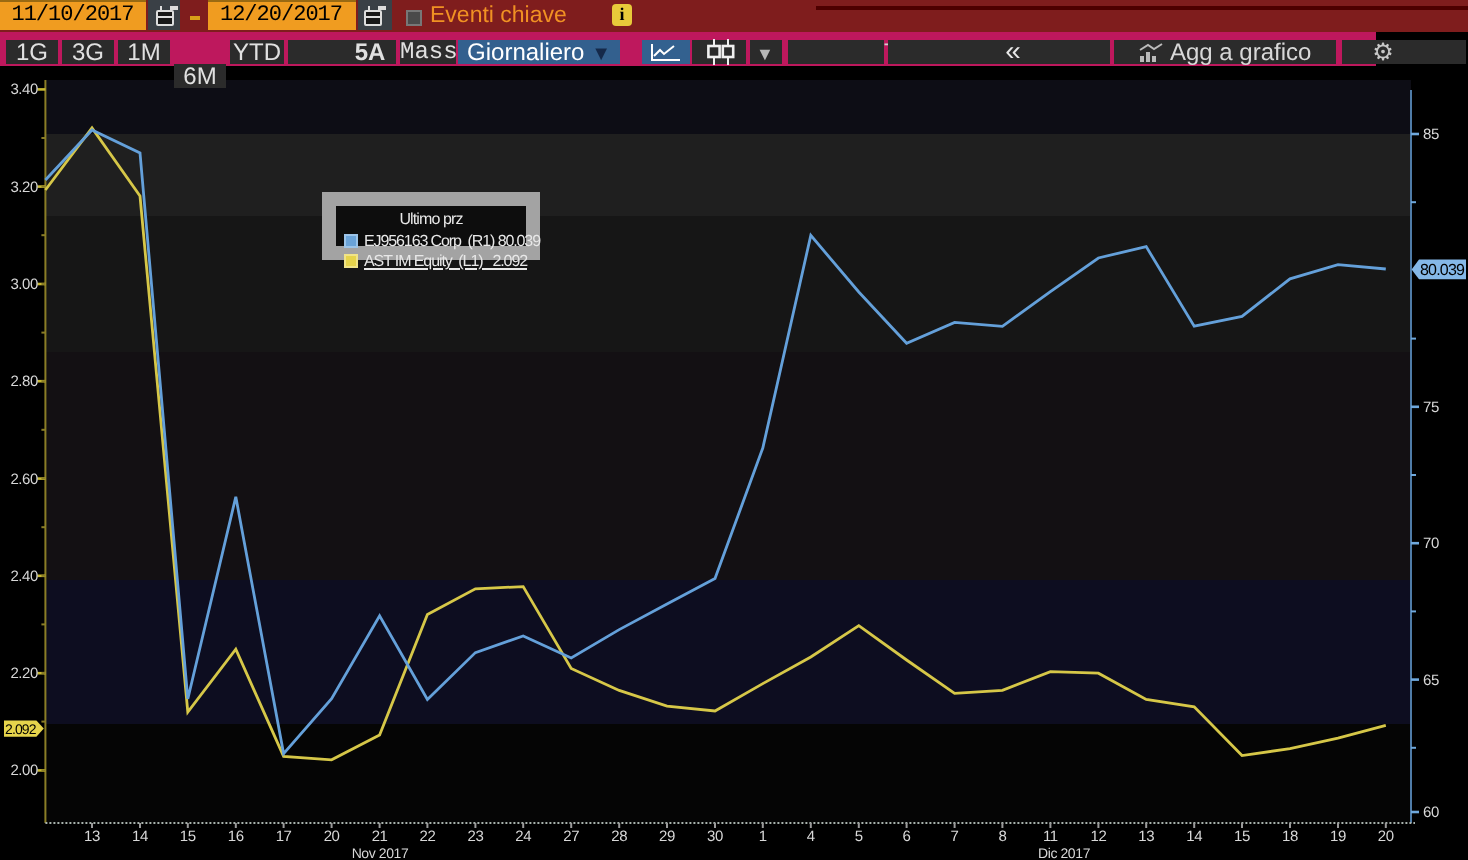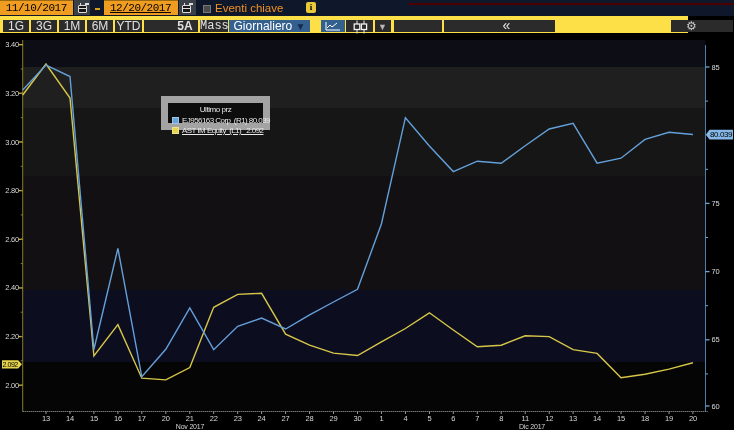--- a/index.html
+++ b/index.html
@@ -1,25 +1,25 @@
 <!DOCTYPE html>
 <html><head><meta charset="utf-8"><style>
 * { margin:0; padding:0; box-sizing:border-box; }
 html,body { width:734px; height:430px; background:#000; overflow:hidden;
   font-family:"Liberation Sans", sans-serif; position:relative; }
 .al { font:7.5px "Liberation Sans", sans-serif; fill:#d8d8d8; letter-spacing:-0.2px; }
 .am { font:7px "Liberation Sans", sans-serif; fill:#d8d8d8; letter-spacing:-0.2px; }
 .lv { font:8px "Liberation Sans", sans-serif; fill:#000; letter-spacing:-0.3px; }
-.r1 { position:absolute; top:0; left:0; width:734px; height:16px; background:#0f172a; }
+.r1 { position:absolute; top:0; left:0; width:734px; height:16px; background:#7f1d1d; }
 .datebox { position:absolute; top:0px; height:15px; border-top:1px solid #9a6a12; background:#f09c20; color:#000;
   font:11px "Liberation Mono", monospace; text-align:center; line-height:14px; letter-spacing:-0.5px; }
 .cal { position:absolute; top:5px; width:9px; height:8px; border:1px solid #ddd; border-radius:1px; background:#181818; }
 .cal:before { content:""; position:absolute; left:1px; top:-3px; width:1px; height:2px; border-left:1px solid #ddd; border-right:3px solid transparent; box-shadow:4px 0 0 #ddd; }
 .cal:after { content:""; position:absolute; left:0px; top:2px; width:7px; height:1px; background:#ddd; }
-.r2 { position:absolute; top:16px; left:0; width:688px; height:17px; background:#fde047; }
+.r2 { position:absolute; top:16px; left:0; width:688px; height:17px; background:#be185d; }
 .btn { position:absolute; top:4px; height:12px; background:#2b2b2b; color:#e0e0e0;
   font:12px "Liberation Sans", sans-serif; text-align:center; line-height:12px; }
 </style></head>
 <body>
 <svg width="734" height="430" viewBox="0 0 734 430" style="position:absolute;top:0;left:0">
 <rect x="22.7" y="40" width="682.8" height="27.0" fill="#0d0d15"></rect>
 <rect x="22.7" y="67" width="682.8" height="41.0" fill="#1f1f1f"></rect>
 <rect x="22.7" y="108" width="682.8" height="68.0" fill="#161616"></rect>
 <rect x="22.7" y="176" width="682.8" height="114.0" fill="#131013"></rect>
 <rect x="22.7" y="290" width="682.8" height="72.0" fill="#0d0d20"></rect>
@@ -136,33 +136,33 @@
 <path d="M705.8,134.7 L709.5,129.8 L733,129.8 L733,139.6 L709.5,139.6 Z" fill="#85b8e8"></path>
 <text x="710" y="137.4" class="lv" style="letter-spacing:-0.4px">80.039</text>
 <path d="M21.9,364.3 L18.2,360.2 L2,360.2 L2,368.4 L18.2,368.4 Z" fill="#e6d44c"></path>
 <text x="2.5" y="366.9" class="lv" style="font-size:7px;letter-spacing:-0.45px">2.092</text>
 </svg>
 <div class="r1">
   <div class="datebox" style="left:0px;width:72.5px;">11/10/2017</div>
   <div style="position:absolute;left:73.5px;top:0;width:16px;height:15px;background:#3a4046"></div>
   <div class="cal" style="left:77.5px;"></div>
   <div style="position:absolute;left:95px;top:8px;width:5px;height:2px;background:#d8a018"></div>
-  <div class="datebox" style="left:103.5px;width:74px;text-decoration:underline;">12/20/2017</div>
+  <div class="datebox" style="left:103.5px;width:74px;">12/20/2017</div>
   <div style="position:absolute;left:178.5px;top:0;width:17px;height:15px;background:#3a4046"></div>
   <div class="cal" style="left:182px;"></div>
   <div style="position:absolute;left:202.5px;top:4.5px;width:8px;height:8px;background:#4a4a4a;border:1px solid #777;"></div>
   <div style="position:absolute;left:215px;top:2px;color:#f09123;font:11.5px 'Liberation Sans';">Eventi chiave</div>
   <div style="position:absolute;left:306px;top:2px;width:10px;height:11px;background:#e8c93a;border-radius:2px;color:#000;font:bold 9px 'Liberation Serif';text-align:center;line-height:11px;">i</div>
   <div style="position:absolute;left:408px;top:3px;width:326px;height:2px;background:#4d0000"></div>
 </div>
 <div class="r2">
   <div class="btn" style="left:3px;width:26px;">1G</div>
   <div class="btn" style="left:31px;width:26px;">3G</div>
   <div class="btn" style="left:59px;width:26px;">1M</div>
-  <div class="btn" style="left:87px;width:26px;">6M</div>
+  <div class="btn" style="left:87px;width:26px;margin-top:12px;">6M</div>
   <div class="btn" style="left:115px;width:27px;">YTD</div>
   <div class="btn" style="left:144px;width:26px;padding-left:34px;">1A</div>
   <div class="btn" style="left:172px;width:26px;font-weight:bold;">5A</div>
   <div class="btn" style="left:200px;width:28px;font-family:Liberation Mono, monospace;">Mass</div>
   <div class="btn" style="left:229px;width:81px;background:#33608e;color:#fff;">Giornaliero <span style="color:#15294a;font-size:10px;">▼</span></div>
   <div class="btn" style="left:321px;width:24px;background:#33618f;">
     <svg width="16" height="10" viewBox="0 0 16 10" style="margin-top:1px;">
         <path d="M1,1 V9 H15" stroke="#fff" fill="none"></path>
         <path d="M2,7 L5,4 L7,6 L12,2" stroke="#fff" fill="none"></path>
       </svg>
@@ -175,20 +175,26 @@
           <line x1="11" y1="9.5" x2="11" y2="13.5"></line>
           <rect x="15.4" y="4" width="5.2" height="5.5" stroke-width="1.3"></rect>
           <line x1="18" y1="0.5" x2="18" y2="4"></line>
           <line x1="18" y1="9.5" x2="18" y2="13.5"></line>
         </g>
       </svg>
   </div>
   <div class="btn" style="left:374.5px;width:16px;"><span style="color:#b8b8b8;font-size:9px;">▼</span></div>
   <div class="btn" style="left:394px;width:48px;color:#cfcfcf;padding-left:48px;">Tabella</div>
   <div class="btn" style="left:444px;width:111px;color:#e8e8e8;font-size:14px;line-height:10.5px;padding-left:14px;">«</div>
+  <div class="btn" style="left:557px;width:111px;color:#d8d8d8;"><svg width="13" height="10" viewBox="0 0 13 10" style="vertical-align:-1px">
+        <rect x="1" y="7" width="2" height="3" fill="#bbb"></rect>
+        <rect x="4" y="5" width="2" height="5" fill="#bbb"></rect>
+        <rect x="7" y="7" width="2" height="3" fill="#bbb"></rect>
+        <path d="M1,4 L5,1.5 L8,3.5 L12,1" stroke="#bbb" fill="none"></path>
+      </svg> Agg a grafico</div>
   <div class="btn" style="left:671px;width:62px;color:#c8c8c8;padding-right:21px;">⚙</div>
 </div>
 <div style="position:absolute;left:161px;top:96px;width:109px;height:34px;background:#0d0d0d;border:7px solid #a3a3a3;color:#e8e8e8;">
   <div style="font:8px 'Liberation Sans';letter-spacing:-0.45px;text-align:center;margin-top:2px;white-space:nowrap;">Ultimo prz</div>
   <div style="position:relative;font:8px 'Liberation Sans';letter-spacing:-0.55px;margin-top:2px;padding-left:14px;white-space:nowrap;">
     <span style="position:absolute;left:4px;top:1px;width:7px;height:7px;background:#6aa3d8;border:1px solid #9cc4e8;"></span>EJ956163 Corp&nbsp;&nbsp;(R1) 80.039</div>
   <div style="position:relative;font:8px 'Liberation Sans';letter-spacing:-0.55px;margin-top:1px;padding-left:14px;white-space:nowrap;text-decoration:underline;">
     <span style="position:absolute;left:4px;top:1px;width:7px;height:7px;background:#e6d44c;border:1px solid #f0e488;"></span>AST IM Equity&nbsp;&nbsp;(L1)&nbsp;&nbsp;&nbsp;2.092</div>
 </div>
 </body></html>

